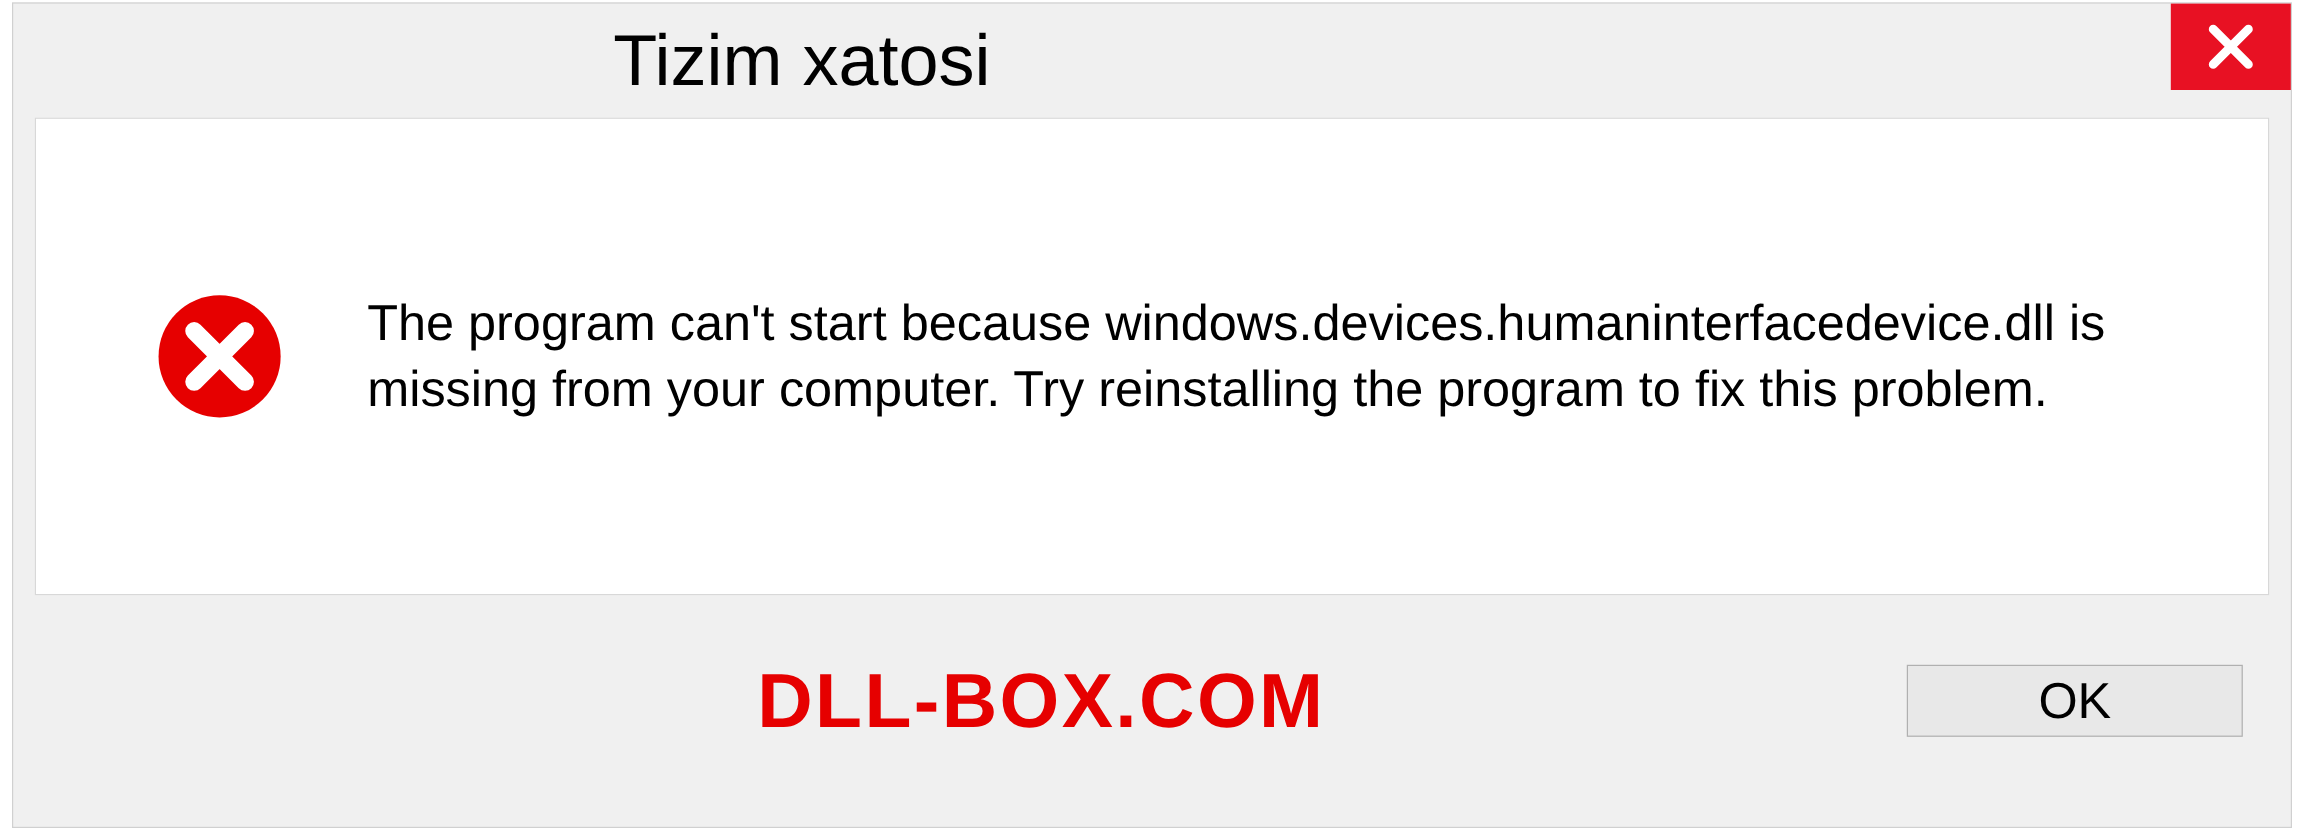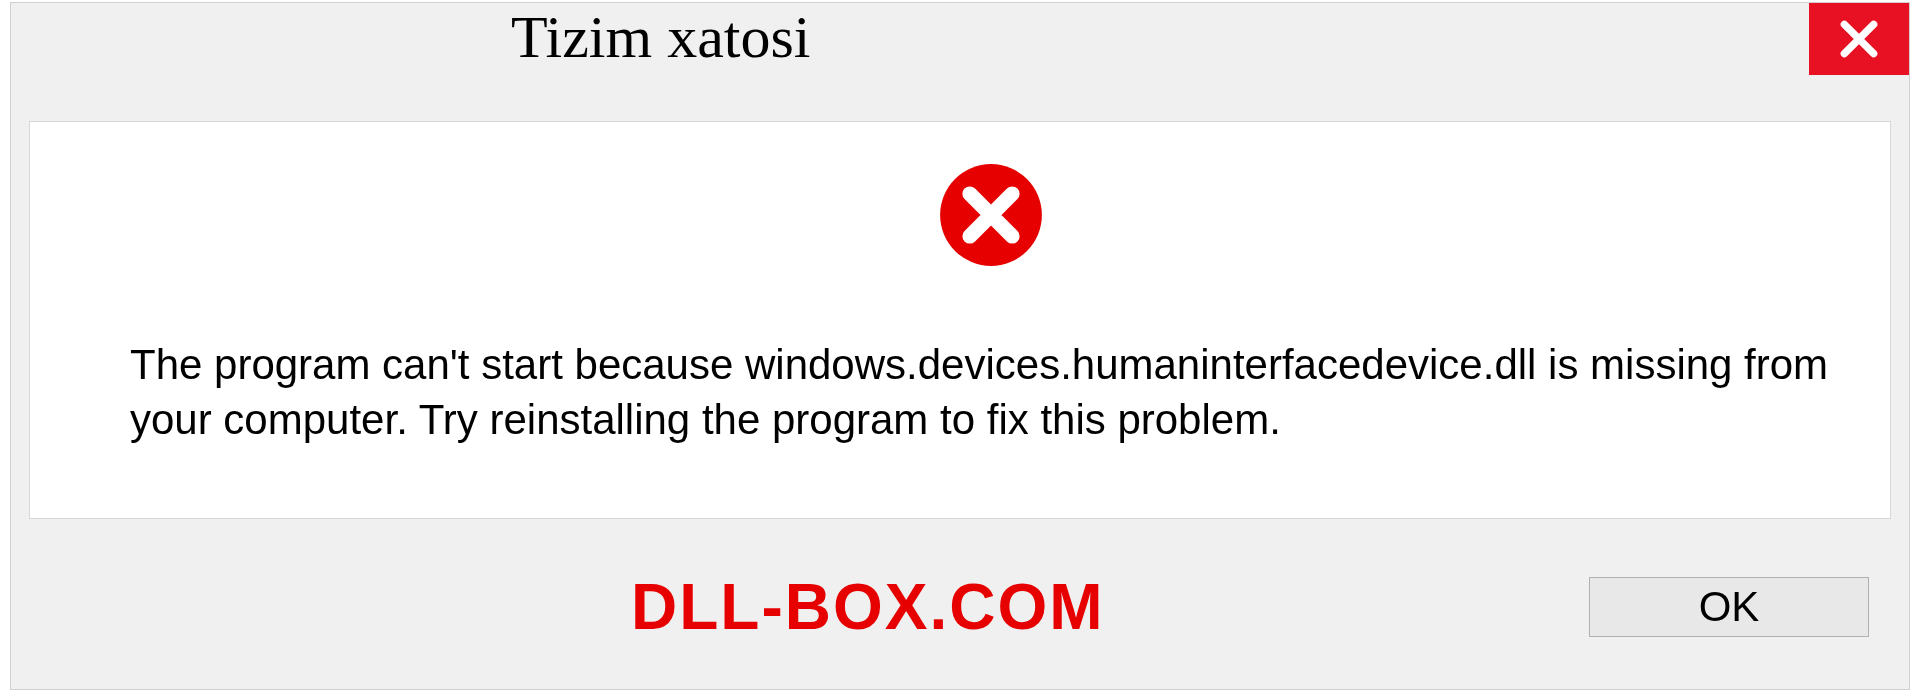--- a/index.html
+++ b/index.html
@@ -17,26 +17,25 @@
     .dialog {
       position: absolute;
       left: 10px;
       top: 2px;
       width: 1900px;
       height: 688px;
       background: #f0f0f0;
       border: 1px solid #d0d0d0;
     }
     .titlebar {
-      height: 118px;
+      height: 95px;
       display: flex;
-      align-items: flex-start;
+      align-items: center;
       position: relative;
       padding-left: 500px;
-      font-family: Liberation Serif, serif;
     }
     .title {
       font-size: 60px;
       font-weight: 400;
       color: #000;
     }
     .close-btn {
       position: absolute;
       right: 0;
       top: 0;
@@ -54,21 +53,20 @@
     }
     .content-panel {
       margin: 0 18px;
       background: #fff;
       border: 1px solid #d8d8d8;
       height: 398px;
       display: flex;
       align-items: center;
       padding: 40px 38px 40px 100px;
       gap: 70px;
-      flex-direction: column;
     }
     .error-icon-circle {
       width: 106px;
       height: 106px;
       flex-shrink: 0;
     }
     .message {
       font-size: 42px;
       line-height: 1.3;
       color: #000;

